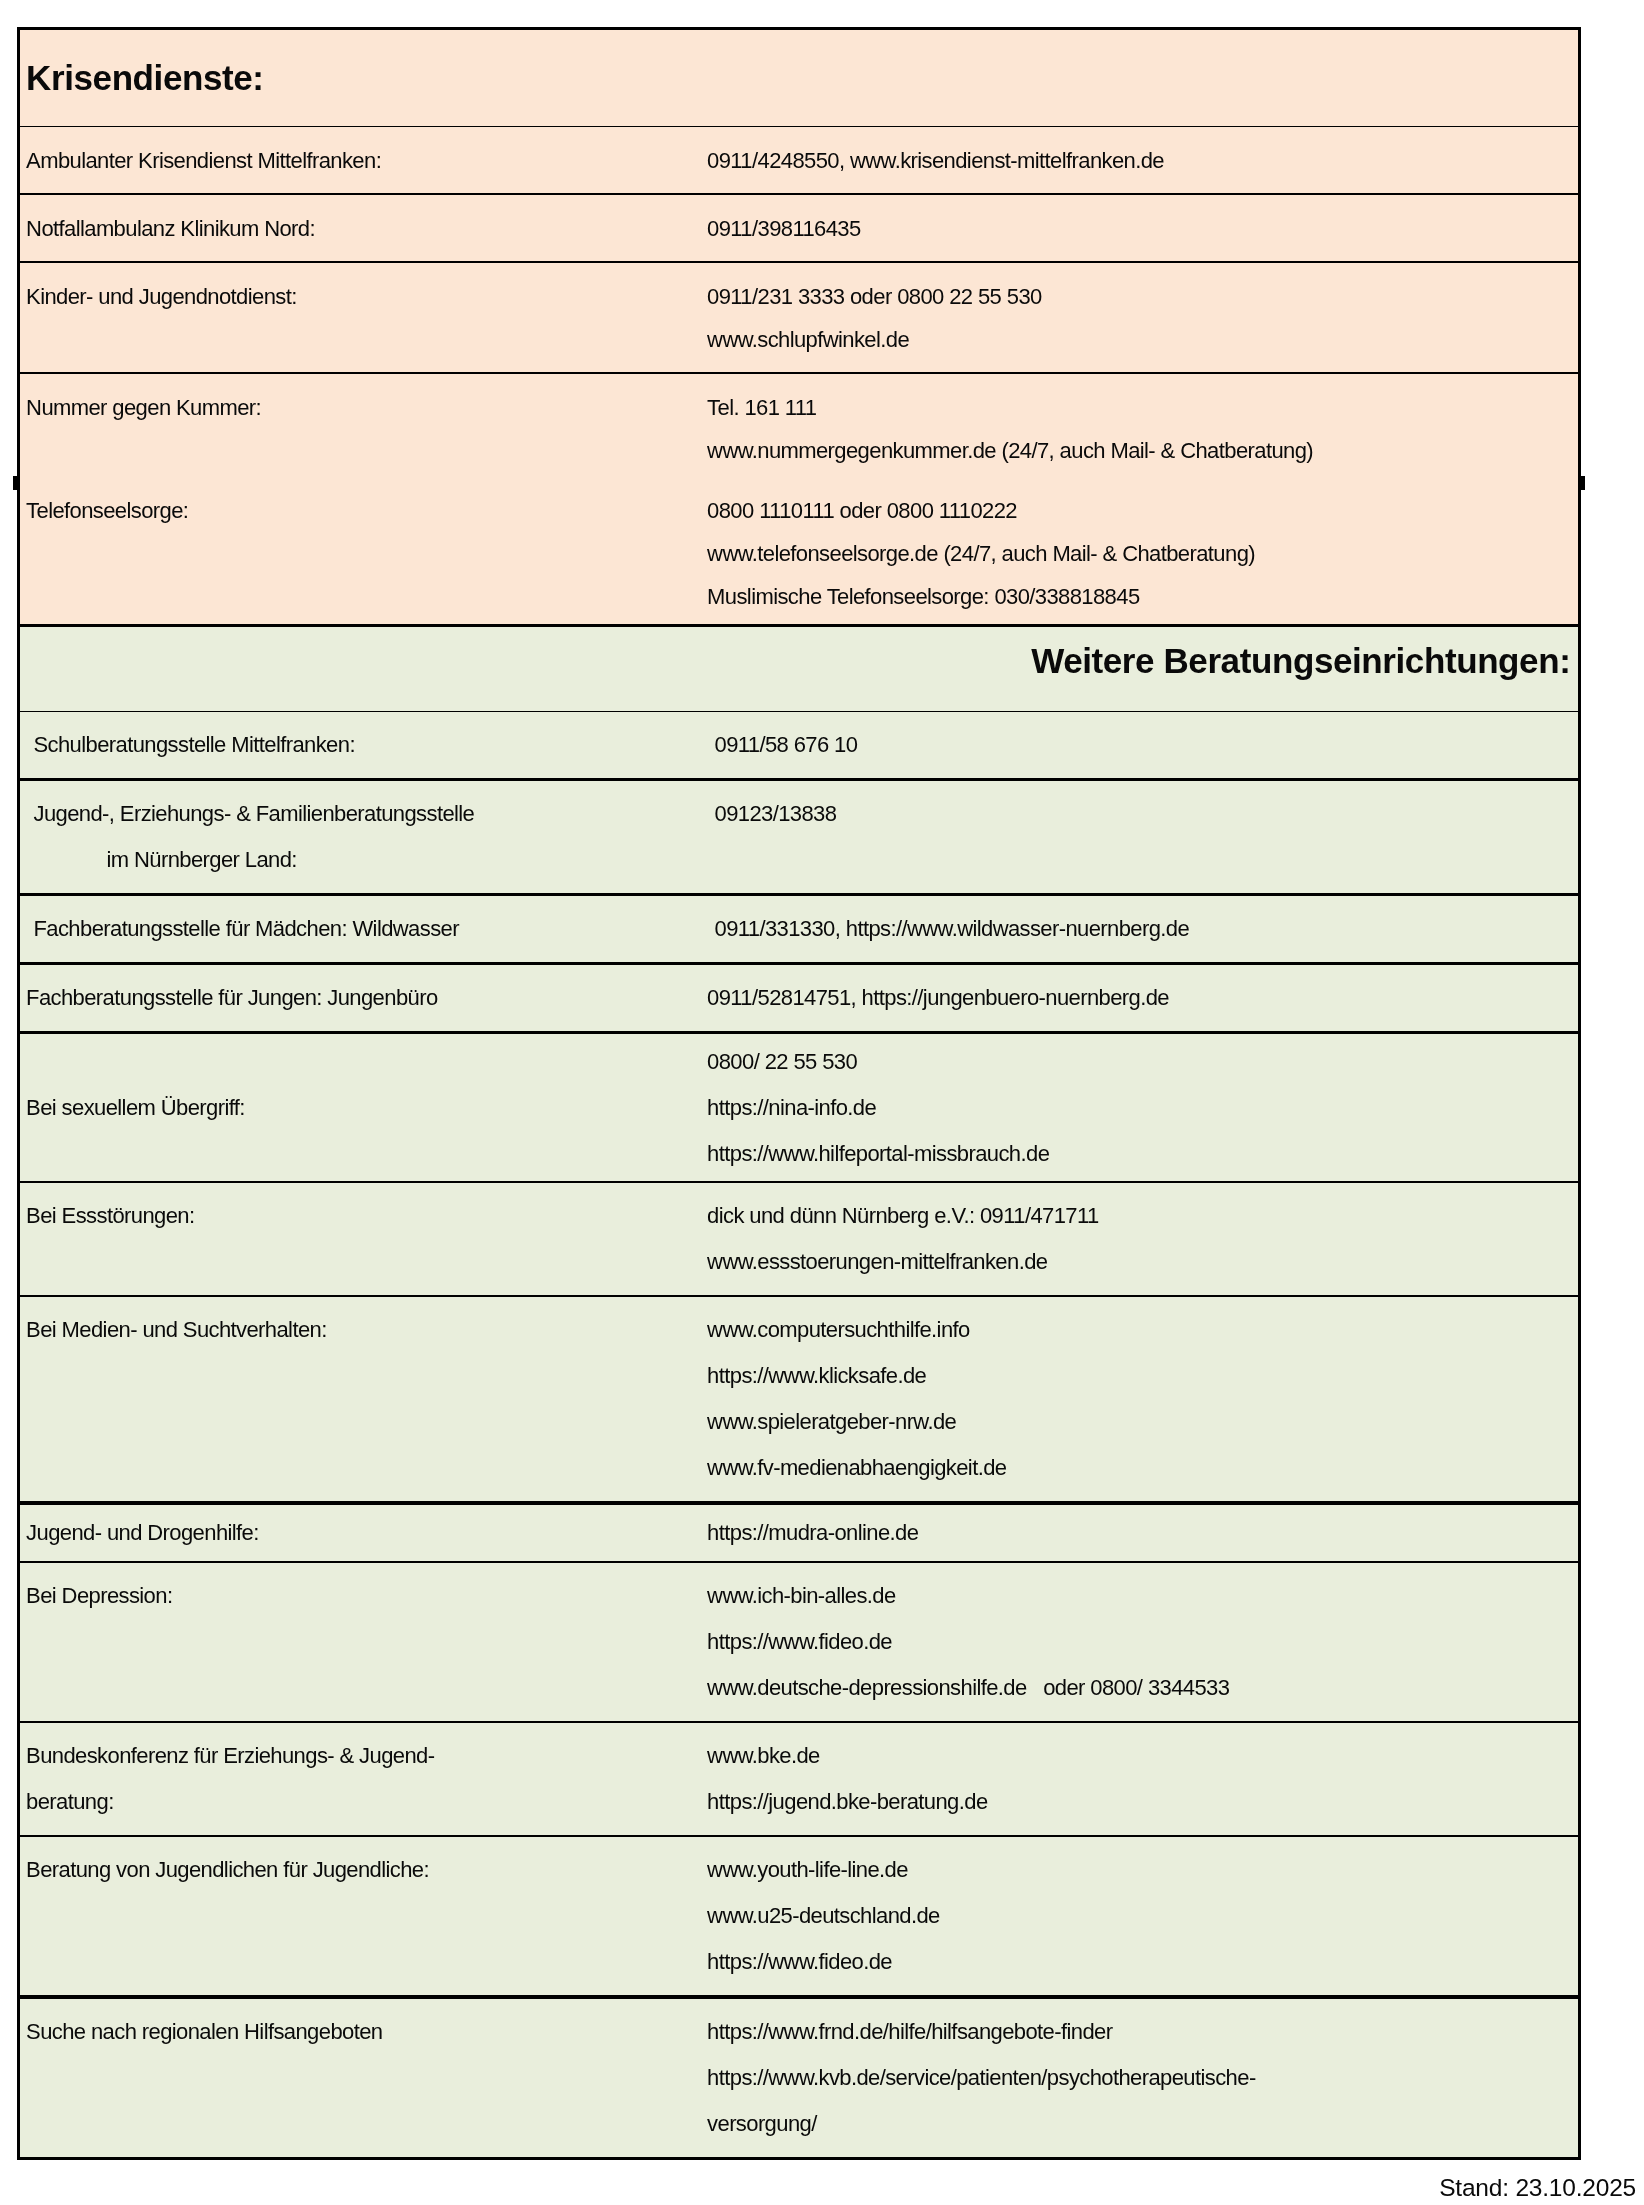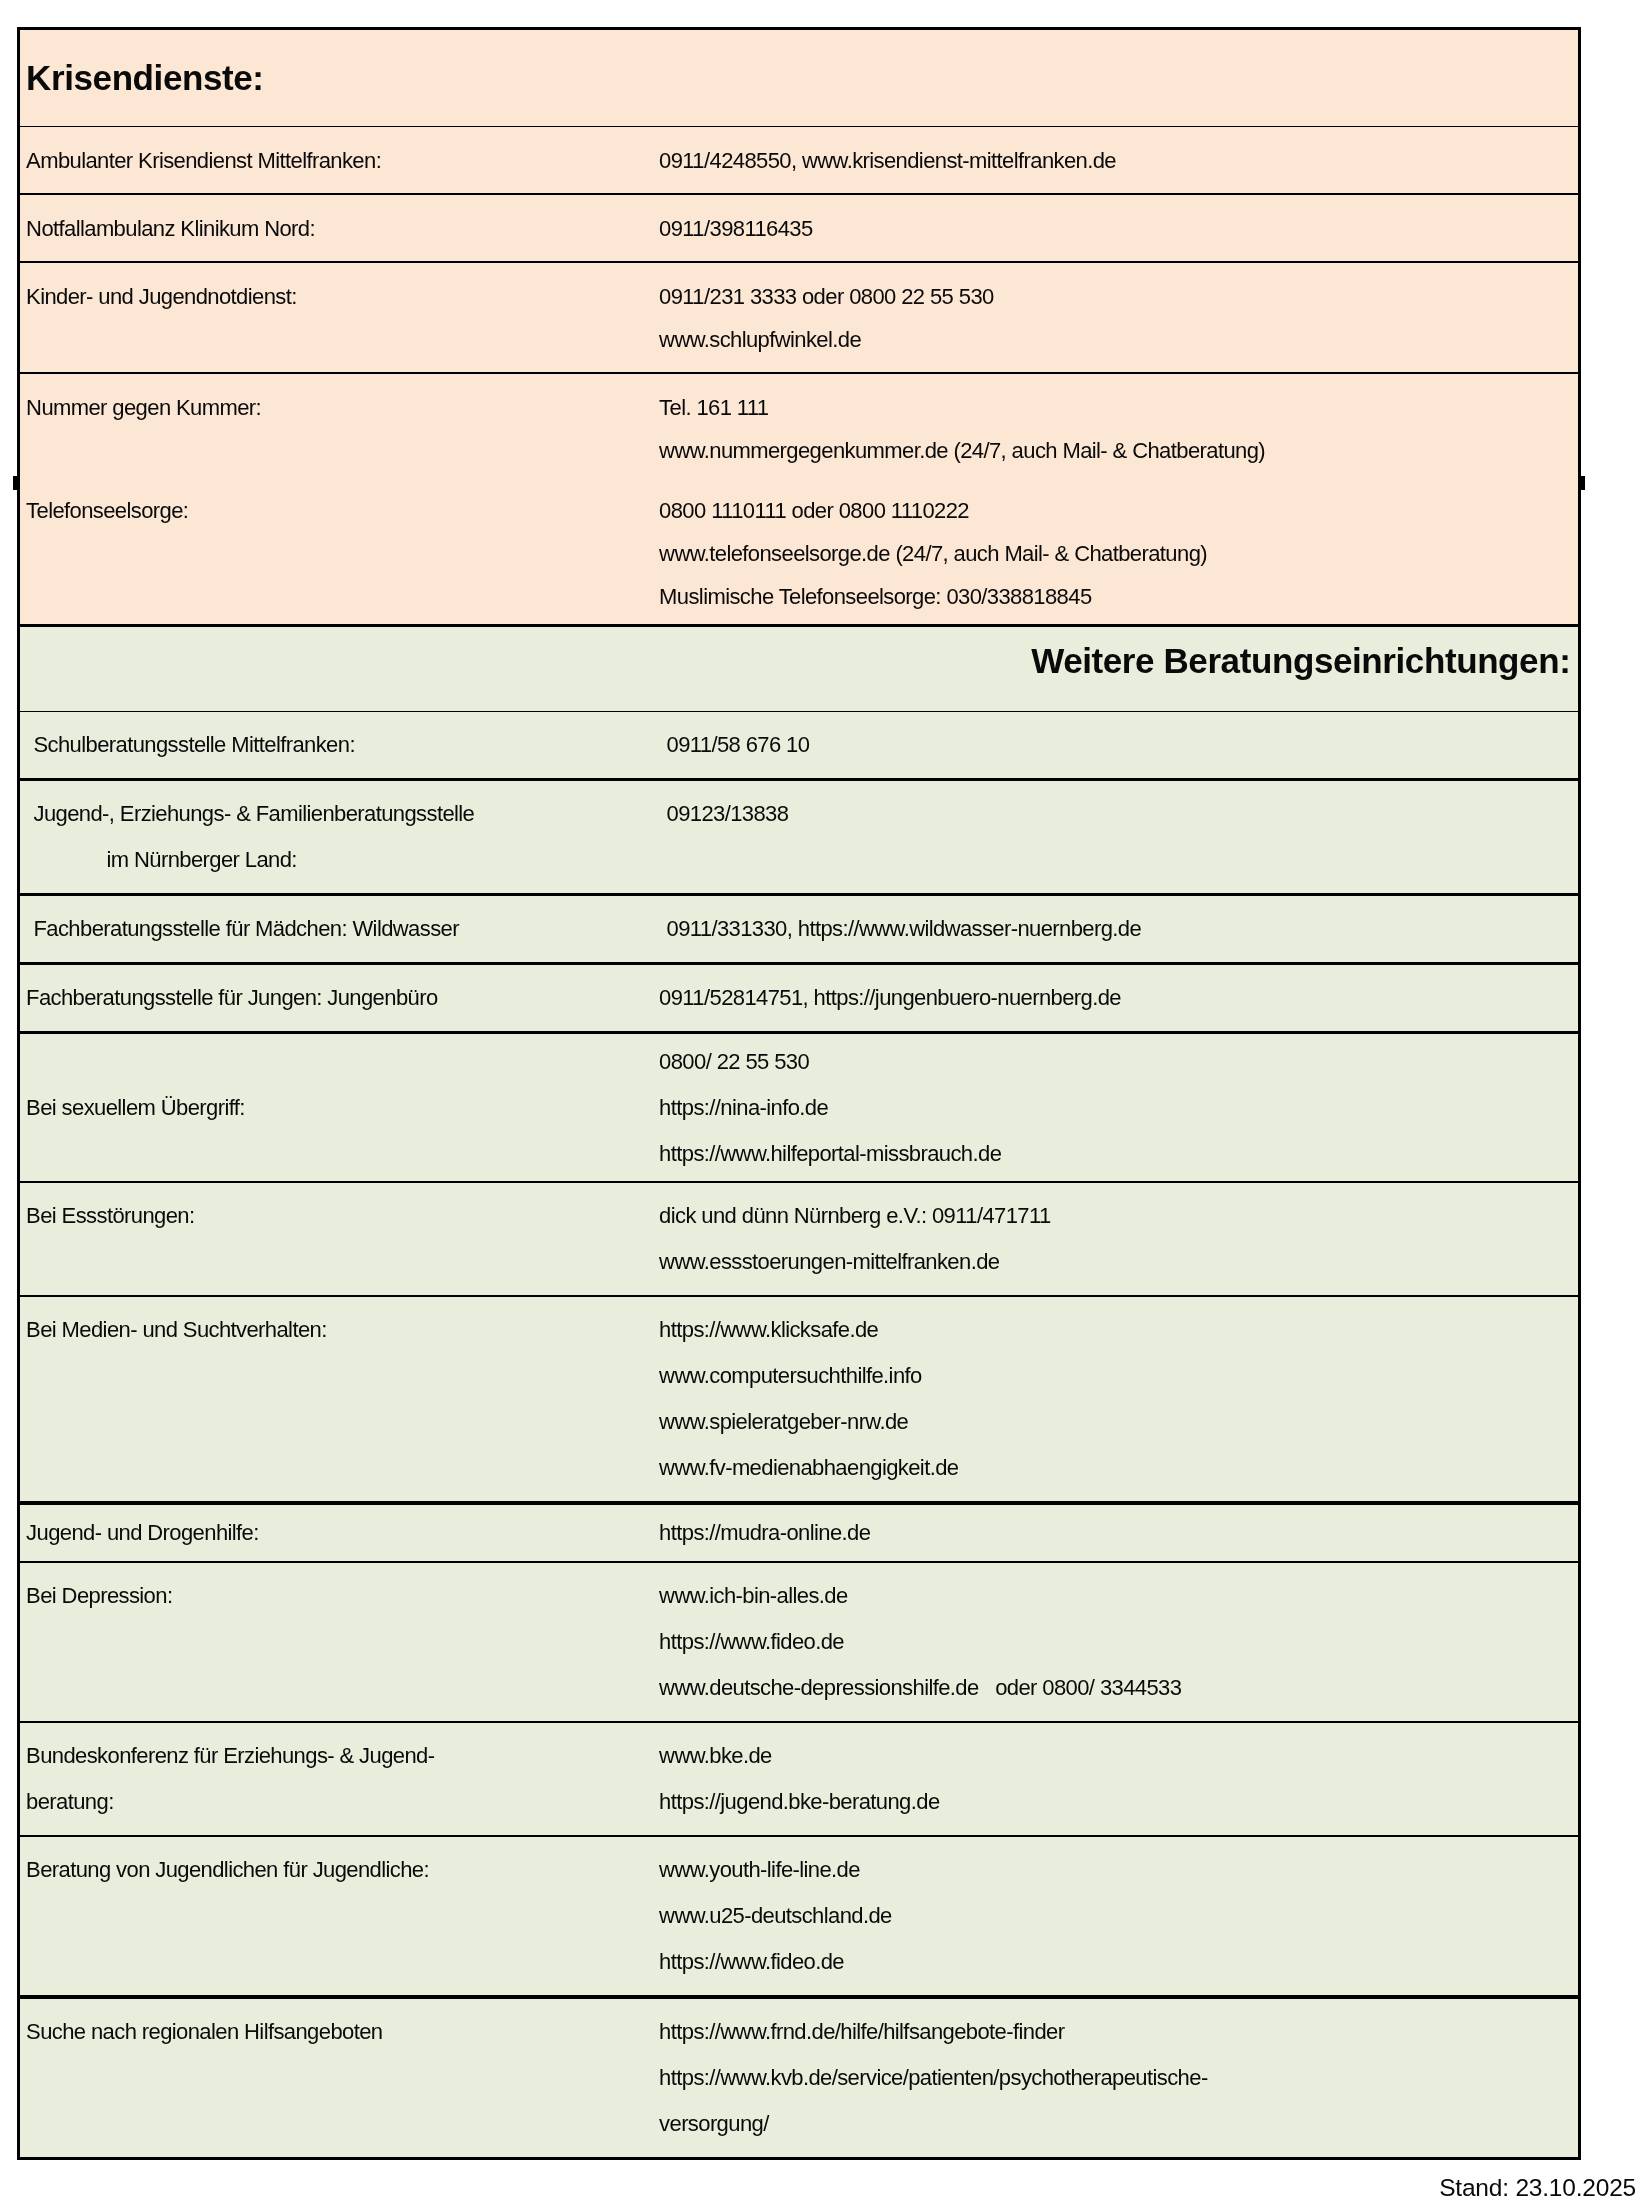--- a/index.html
+++ b/index.html
@@ -56,21 +56,21 @@
   .row.tight { padding-top: 4.6px; padding-bottom: 4.6px; }
 
   .b0 { border-bottom: none; }
   .b2 { border-bottom: 1.5px solid var(--border); }
   .b3 { border-bottom: 2.3px solid var(--border); }
   .b4 { border-bottom: 3.1px solid var(--border); padding-left: 12px; }
   .b5 { border-bottom: 3.8px solid var(--border); }
   .b6 { border-bottom: 4.6px solid var(--border); }
 
   .label { padding-left: 1.5px; }
-  .value { padding-left: 1.5px; }
+  .value { padding-left: 1.5px; margin-left: 48px; }
   .lline, .vline {
     font-size: 22px;
     white-space: pre-wrap;
   }
   .lline { white-space: nowrap; }
   .sec1-rows .lline, .sec1-rows .vline { line-height: 43px; }
   .lline { line-height: 46px; }
   .vline { line-height: 46px; }
   .row.lh56 .lline, .row.lh56 .vline { line-height: 43px; }
   .lline.indent { padding-left: 73px; }
@@ -221,22 +221,22 @@
           <div class="vline">dick und dünn Nürnberg e.V.: 0911/471711</div>
           <div class="vline">www.essstoerungen-mittelfranken.de</div>
         </div>
       </div>
 
       <div class="row b6">
         <div class="label">
           <div class="lline">Bei Medien- und Suchtverhalten:</div>
         </div>
         <div class="value">
+          <div class="vline">www.computersuchthilfe.info</div>
           <div class="vline">https://www.klicksafe.de</div>
-          <div class="vline">www.computersuchthilfe.info</div>
           <div class="vline">www.spieleratgeber-nrw.de</div>
           <div class="vline">www.fv-medienabhaengigkeit.de</div>
         </div>
       </div>
 
       <div class="row tight b3">
         <div class="label">
           <div class="lline">Jugend- und Drogenhilfe:</div>
         </div>
         <div class="value">

